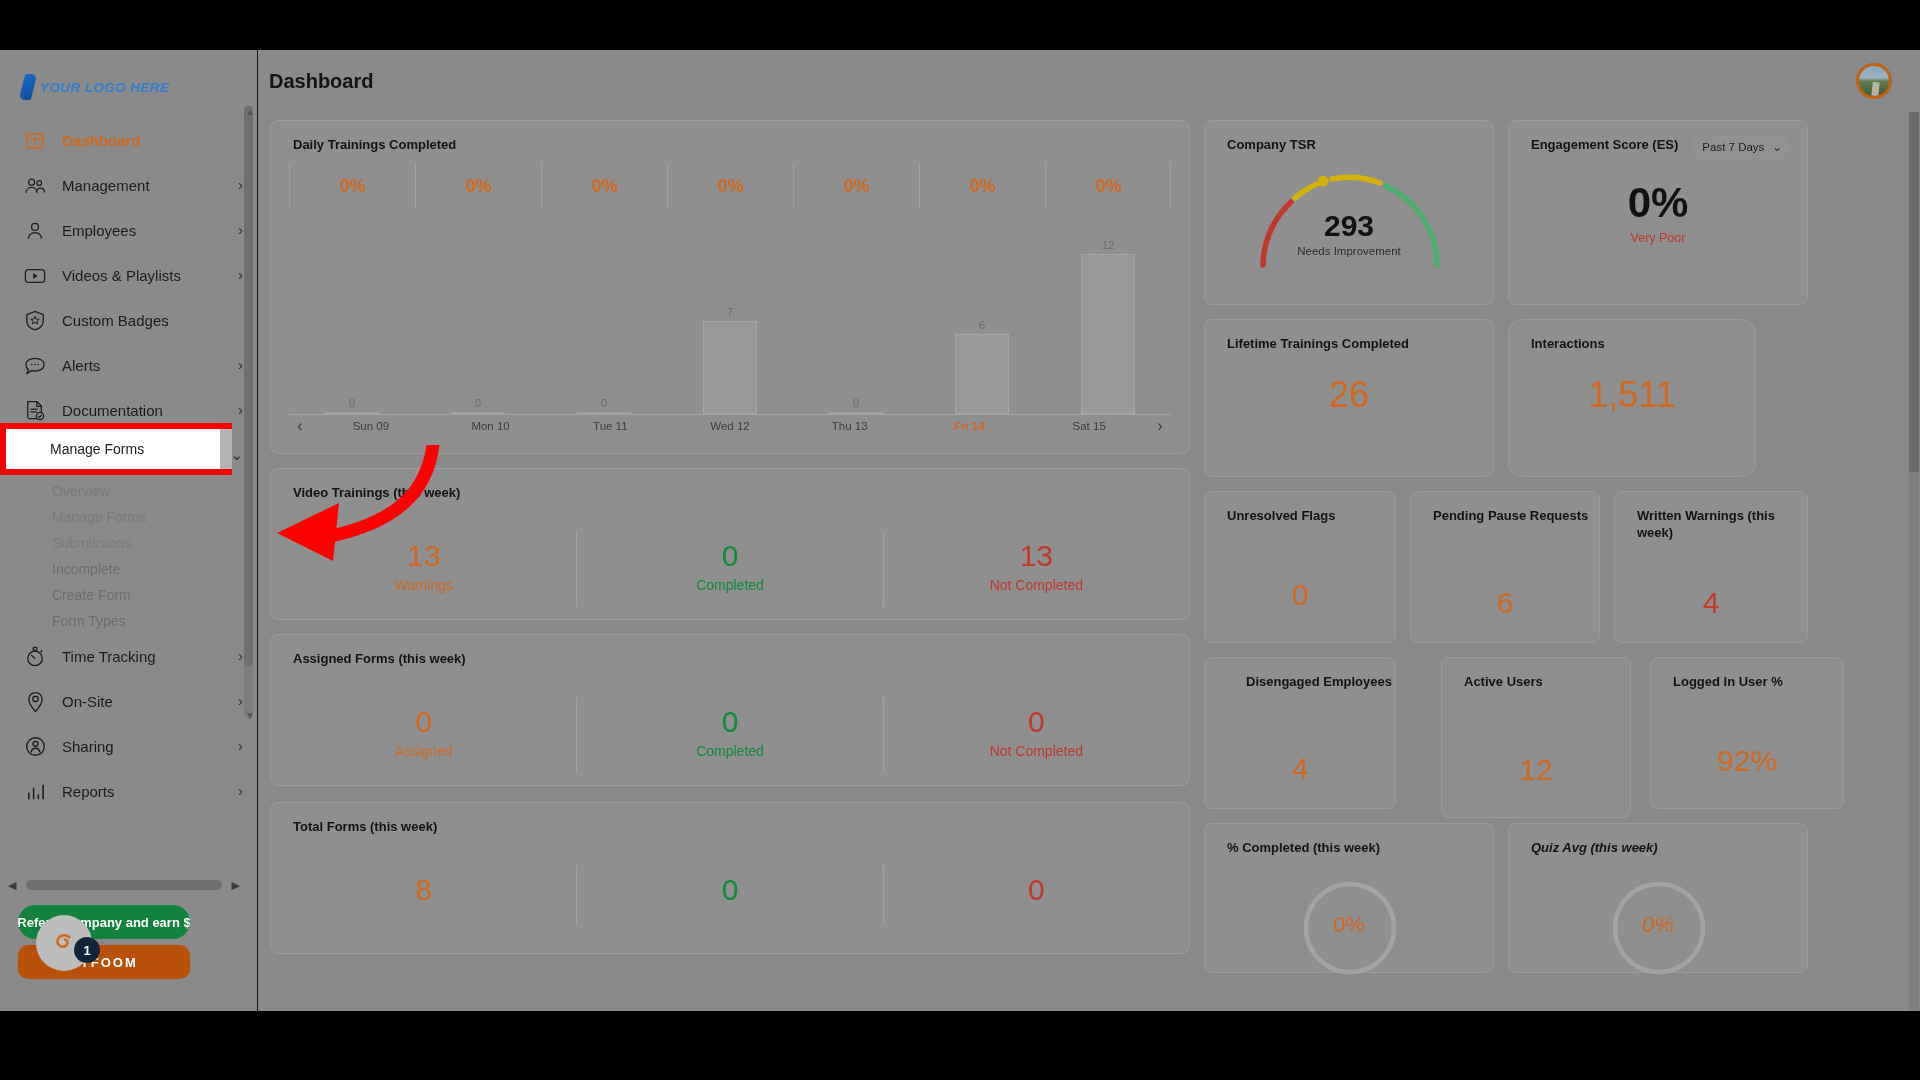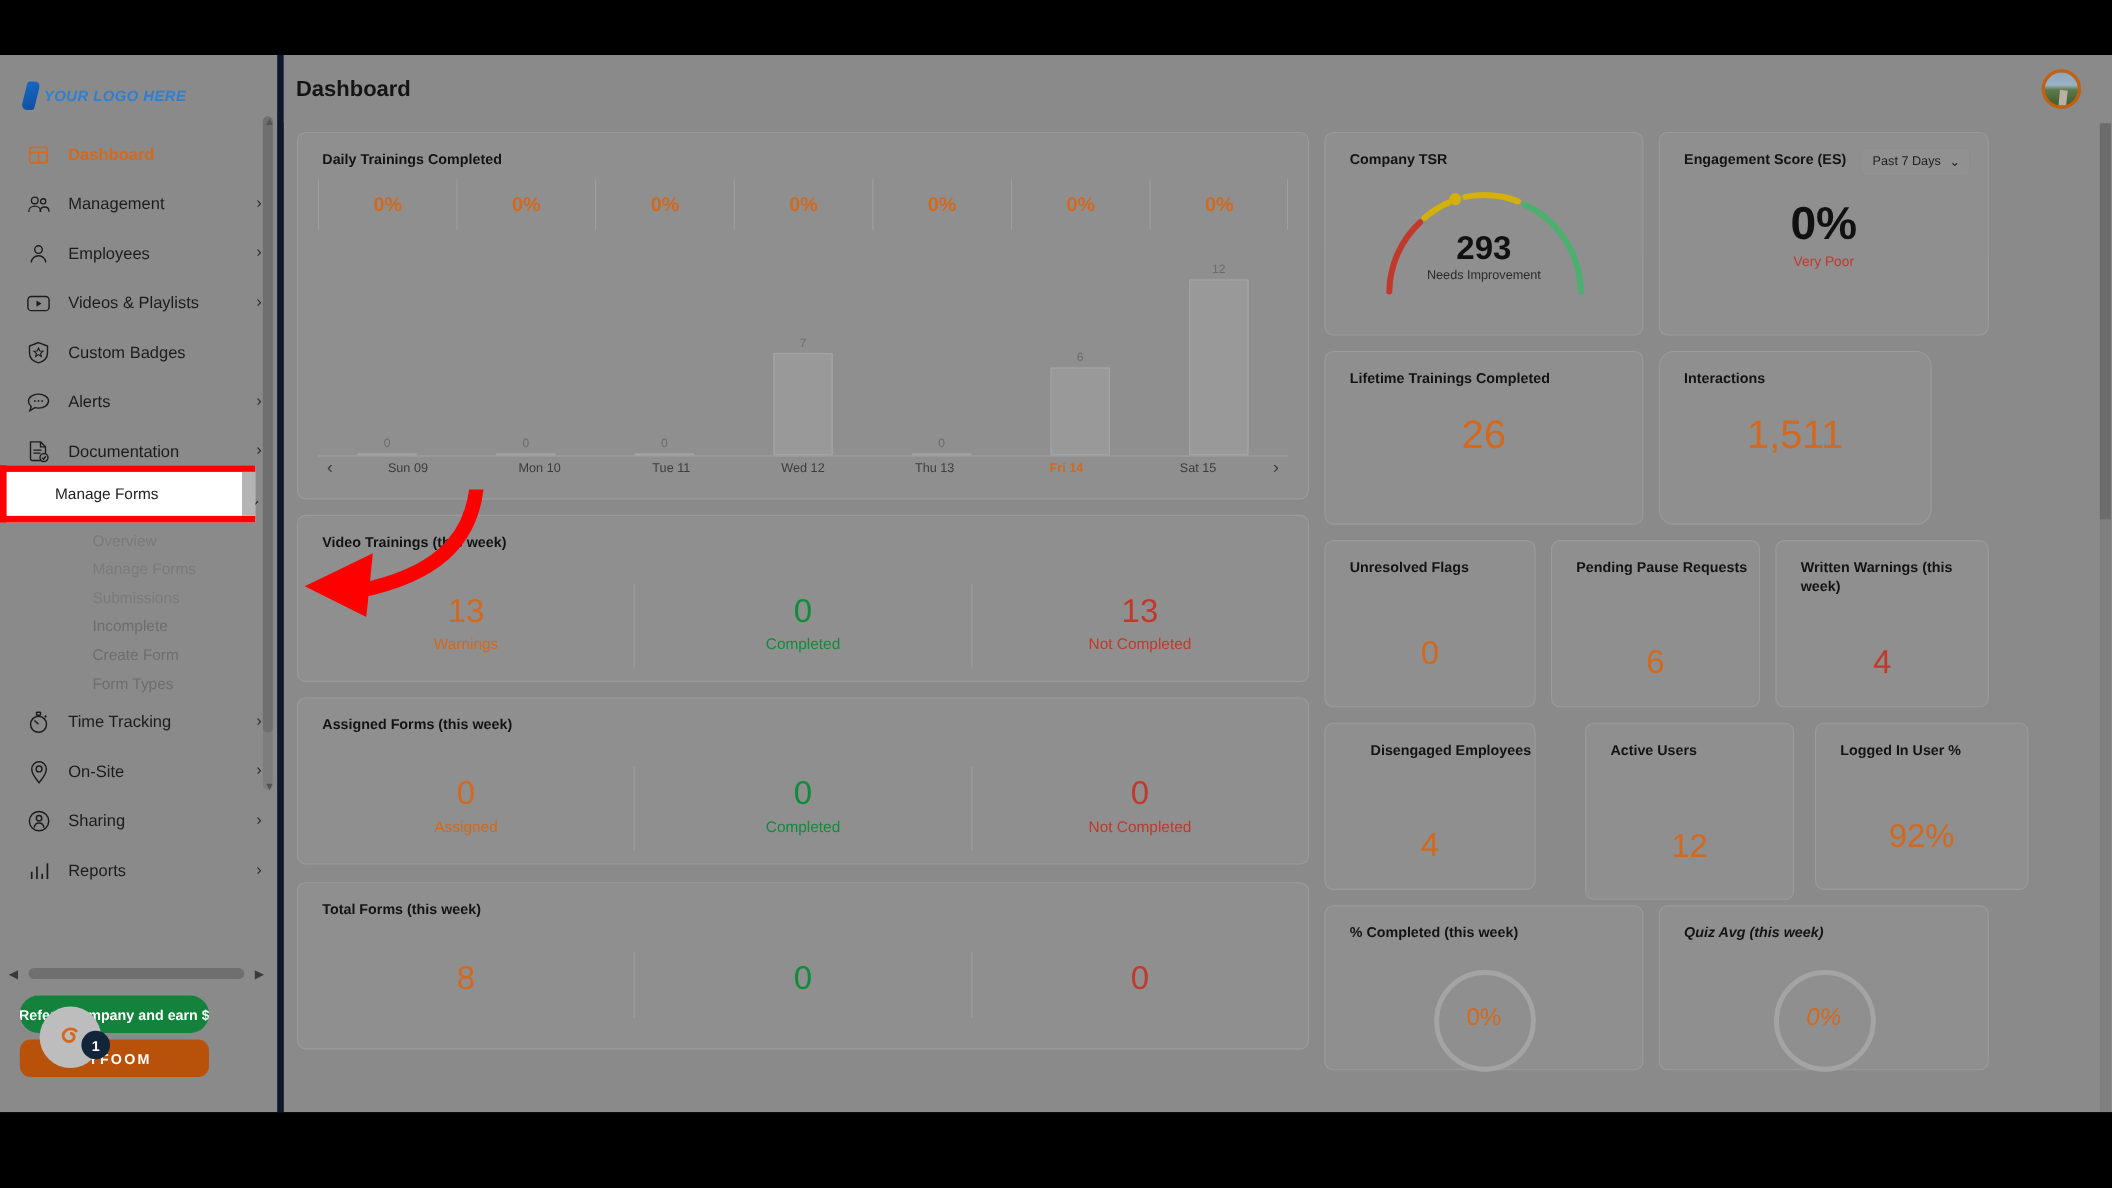--- a/index.html
+++ b/index.html
@@ -16,21 +16,21 @@
     width: 1920px; height: 961px;
     background: #8a8a8a;
     overflow: hidden;
   }
 
   
   #sidebar {
     position: absolute; left: 0; top: 0;
     width: 258px; height: 961px;
     background: #8a8a8a;
-    border-right: 6px solid #0f172a;
+    border-right: 1px solid #0f172a;
   }
   .logo-wrap {
     display: flex; align-items: center; gap: 6px;
     padding: 24px 0 18px 22px;
   }
   .logo-mark {
     width: 12px; height: 26px;
     background: linear-gradient(160deg, #1769c6 0%, #0f4f9e 100%);
     transform: skewX(-14deg);
     border-radius: 2px 6px 2px 6px;
@@ -53,21 +53,21 @@
     flex: 0 0 26px;
     display: flex; align-items: center; justify-content: center;
   }
   .nav-item .label { flex: 1 1 auto; white-space: nowrap; }
   .nav-item.active .label { color: #d2691e; font-weight: bold; }
   .nav-item .chev {
     font-size: 15px; color: #2a2a2a; line-height: 1;
     transform: translateY(-1px);
   }
   .sub-item {
-    height: 26px; padding-left: 84px;
+    height: 26px; padding-left: 52px;
     display: flex; align-items: center;
     font-size: 14px; color: #6d6d6d;
     cursor: pointer;
   }
   .sub-item.hidden-behind { color: #7a7a7a; }
 
   
   #highlight-band {
     position: absolute;
     left: 0; top: 0; width: 232px; height: 52px;

